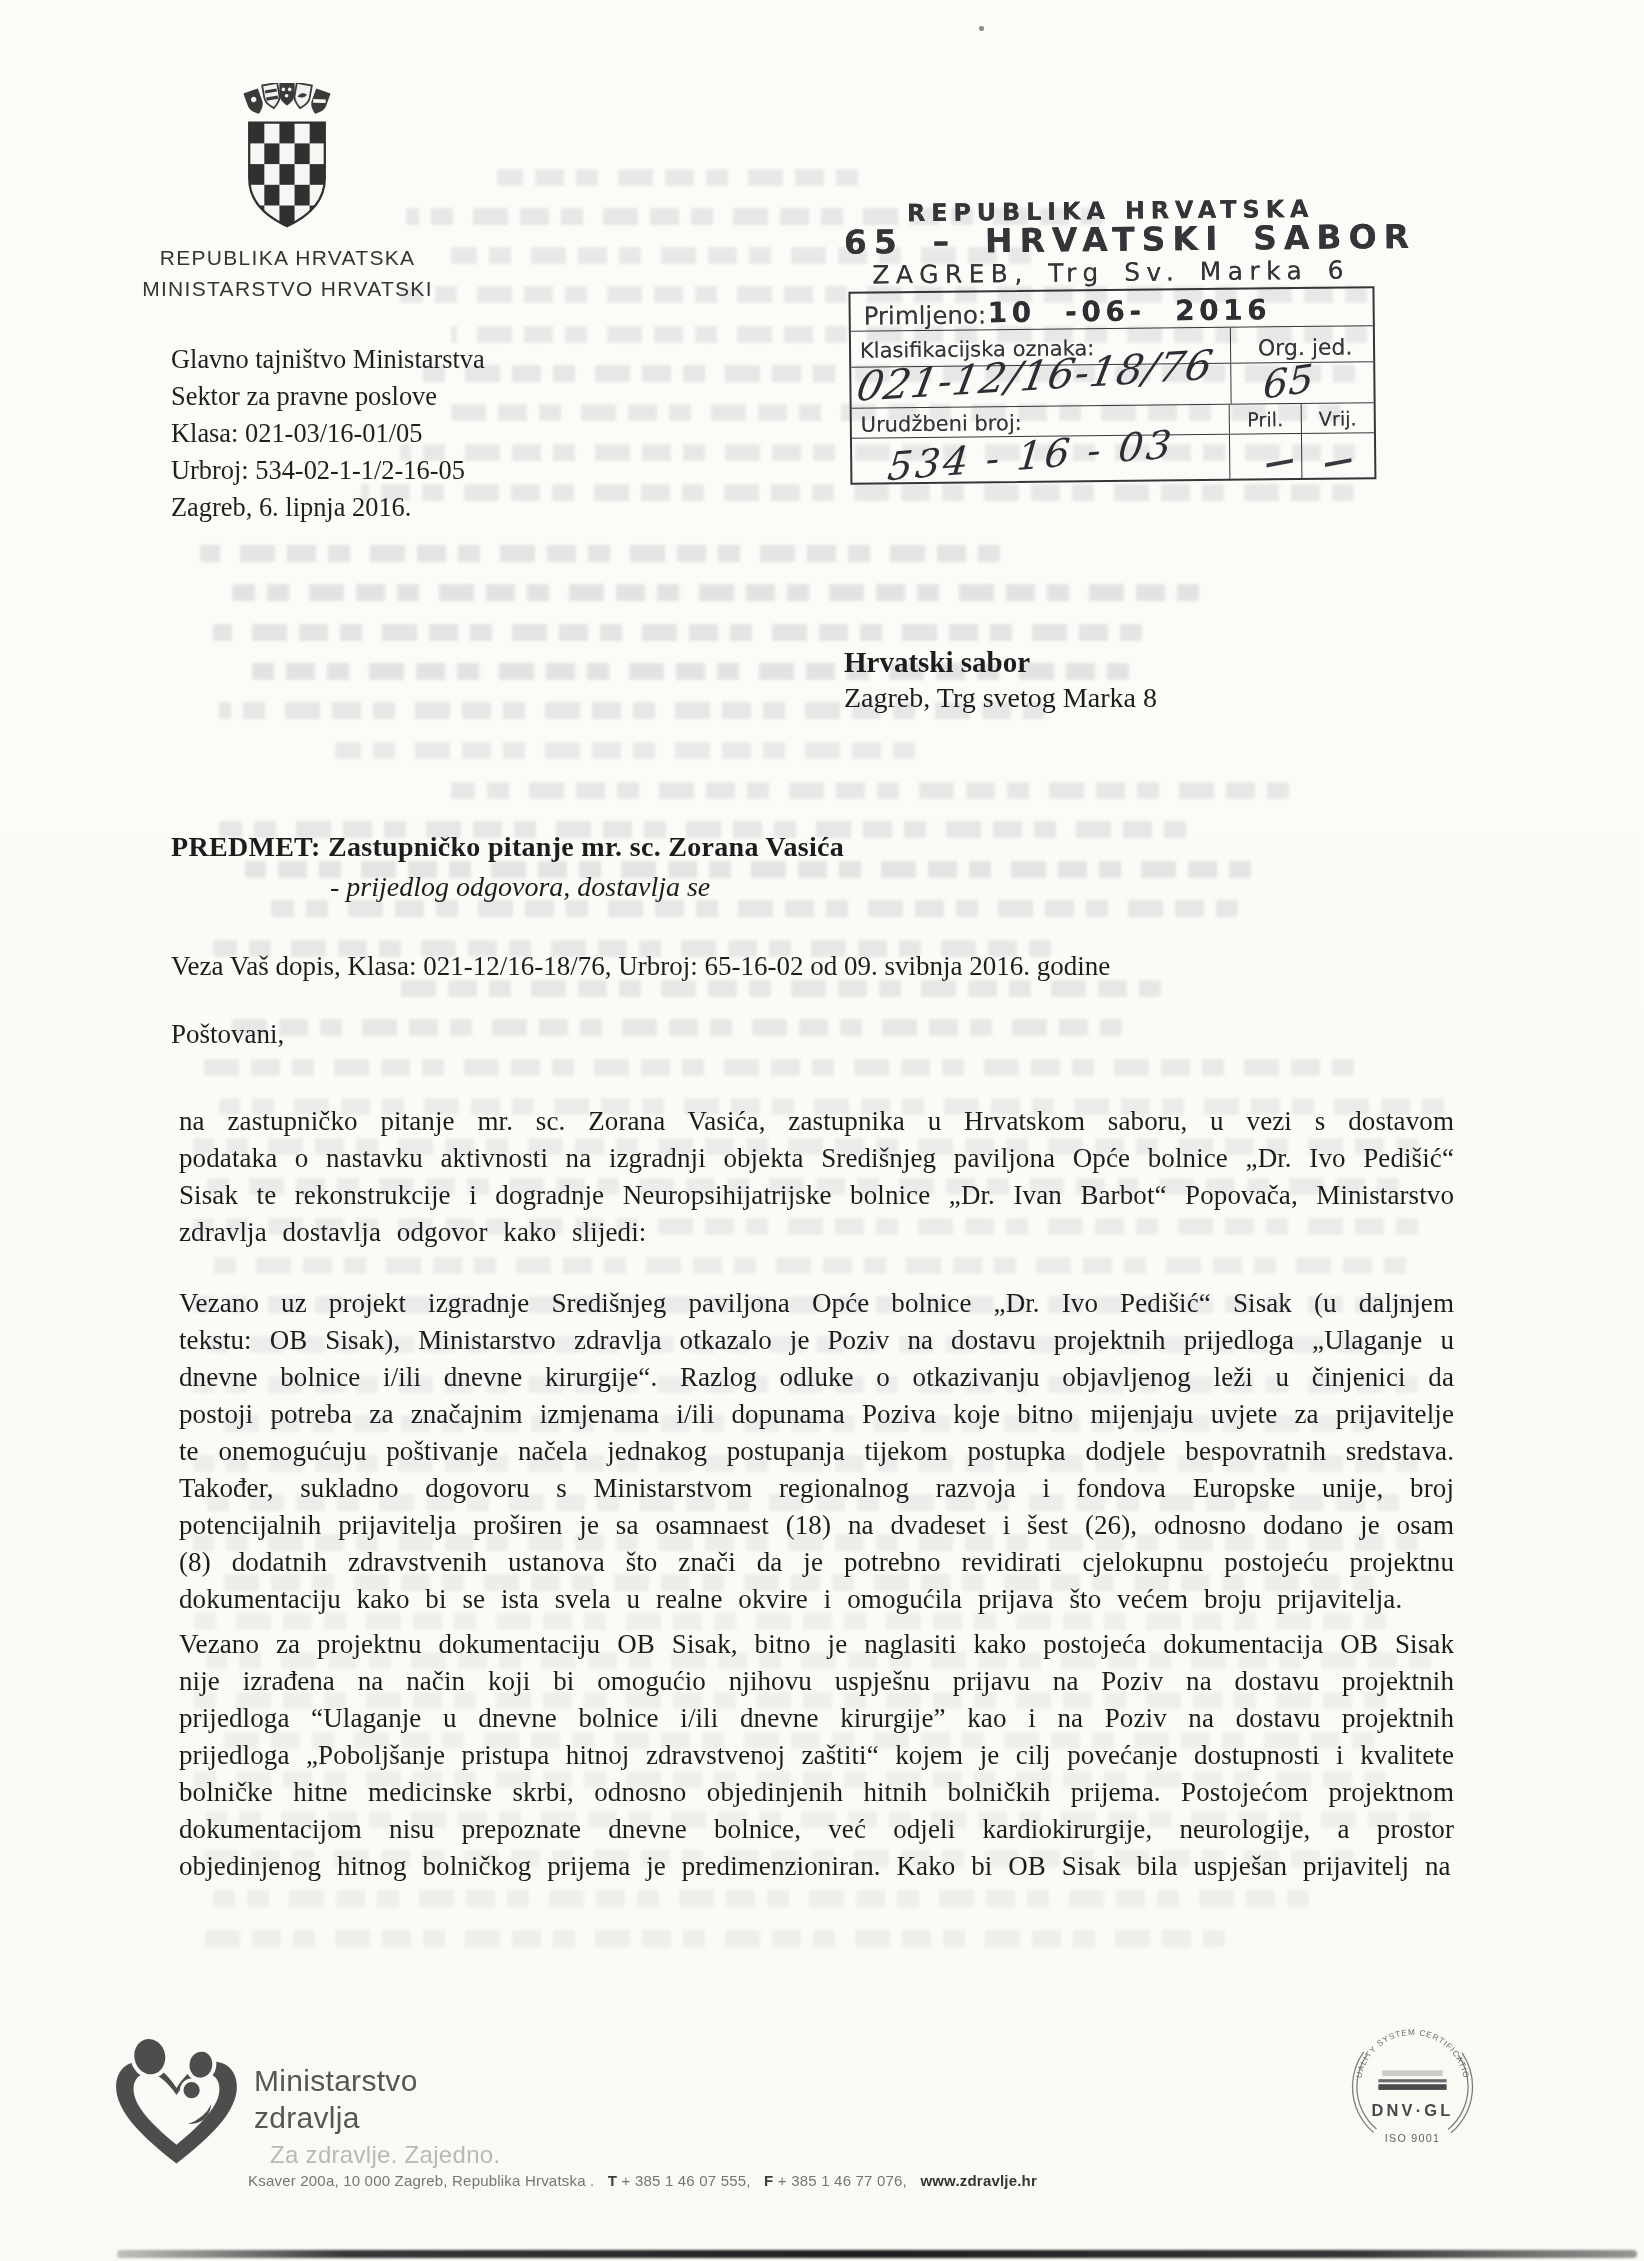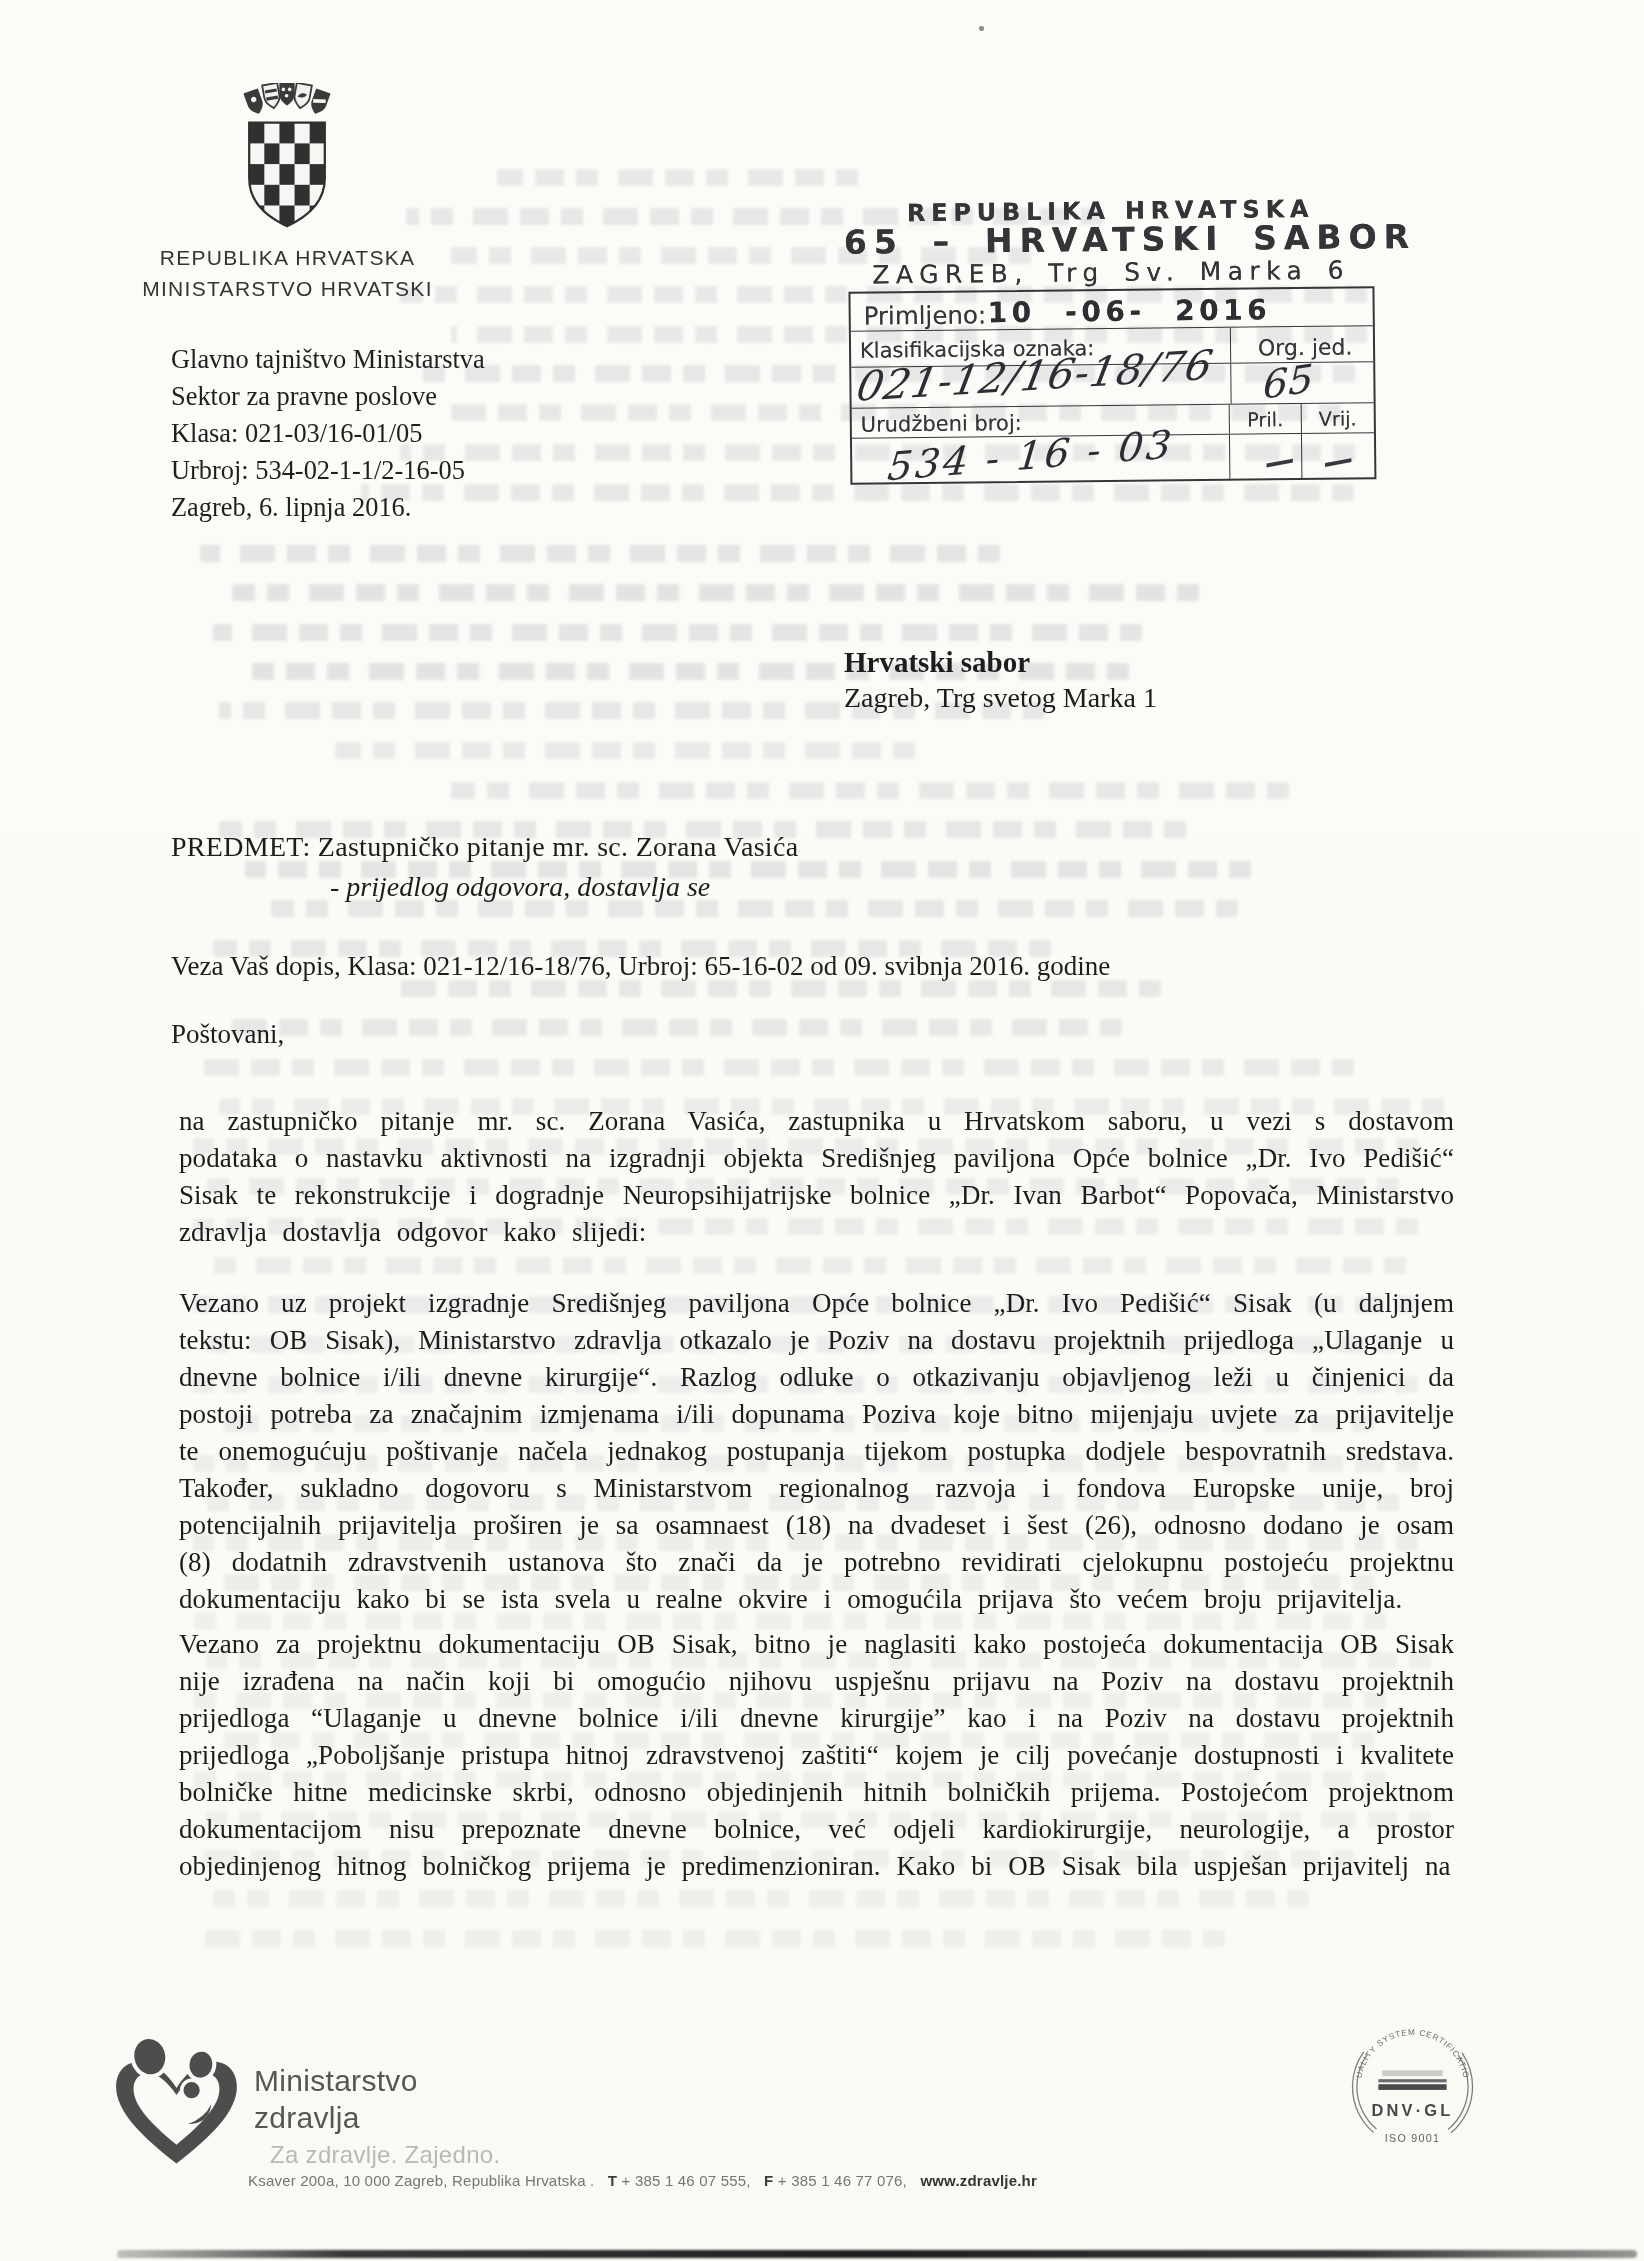--- a/index.html
+++ b/index.html
@@ -47,21 +47,21 @@
   .hw-klas{position:absolute;left:14px;top:159px;font-size:41px;letter-spacing:0.6px;
     transform:skewX(-14deg) rotate(-3deg);}
   .hw-org{position:absolute;left:418px;top:169px;font-size:39px;transform:skewX(-10deg) rotate(-8deg);}
   .hw-urb{position:absolute;left:43px;top:240px;font-size:39px;letter-spacing:2.6px;
     transform:skewX(-10deg) rotate(-4deg);}
   .hw-dash{display:block;margin-top:9px;text-align:center;font-size:30px;font-weight:700;
     transform:rotate(-10deg);font-style:italic;color:#2d2d36;}
   
   .recipient-name{position:absolute;left:844px;top:646px;font-weight:700;font-size:29px;}
   .recipient-addr{position:absolute;left:844px;top:682px;font-size:28px;}
-  .subject{position:absolute;left:171px;top:831px;font-weight:400;font-size:28px;letter-spacing:0.3px;}
+  .subject{position:absolute;left:171px;top:831px;font-weight:700;font-size:28px;letter-spacing:0.3px;}
   .subject-sub{position:absolute;left:330px;top:871px;font-style:italic;font-size:28px;}
   .reference{position:absolute;left:171px;top:951px;font-size:27px;}
   .salutation{position:absolute;left:171px;top:1019px;font-size:27px;}
   .body-text{position:absolute;left:171px;top:1095px;width:1291px;font-size:27px;line-height:37px;
     text-align:justify;word-spacing:9px;letter-spacing:0.1px;color:#1c1c1c;}
   .body-text p{margin:8px;}
   .body-text p.gap{margin-bottom:34px;}
   
   .flogo{position:absolute;left:101px;top:2033px;width:151px;height:147px;}
   .fsans{font-family:"Liberation Sans","DejaVu Sans",sans-serif;}
@@ -239,21 +239,21 @@
             </div>
         </div>
       </div>
 
       <div class="hw hw-klas">021-12/16-18/76</div>
       <div class="hw hw-org">65</div>
       <div class="hw hw-urb">534 - 16 - 03</div>
     </div>
 
     <div class="recipient-name">Hrvatski sabor</div>
-    <div class="recipient-addr">Zagreb, Trg svetog Marka 1</div>
+    <div class="recipient-addr">Zagreb, Trg svetog Marka 8</div>
 
     <div class="subject">PREDMET: Zastupničko pitanje mr. sc. Zorana Vasića</div>
     <div class="subject-sub">- prijedlog odgovora, dostavlja se</div>
     <div class="reference">Veza Vaš dopis, Klasa: 021-12/16-18/76, Urbroj: 65-16-02 od 09. svibnja 2016. godine</div>
 
     <div class="salutation">Poštovani,</div>
     <div class="body-text">
       <p class="gap">na zastupničko pitanje mr. sc. Zorana Vasića, zastupnika u Hrvatskom saboru, u vezi s dostavom podataka o nastavku aktivnosti na izgradnji objekta Središnjeg paviljona Opće bolnice „Dr. Ivo Pedišić“ Sisak te rekonstrukcije i dogradnje Neuropsihijatrijske bolnice „Dr. Ivan Barbot“ Popovača, Ministarstvo zdravlja dostavlja odgovor kako slijedi:</p>
       <p>Vezano uz projekt izgradnje Središnjeg paviljona Opće bolnice „Dr. Ivo Pedišić“ Sisak (u daljnjem tekstu: OB Sisak), Ministarstvo zdravlja otkazalo je Poziv na dostavu projektnih prijedloga „Ulaganje u dnevne bolnice i/ili dnevne kirurgije“. Razlog odluke o otkazivanju objavljenog leži u činjenici da postoji potreba za značajnim izmjenama i/ili dopunama Poziva koje bitno mijenjaju uvjete za prijavitelje te onemogućuju poštivanje načela jednakog postupanja tijekom postupka dodjele bespovratnih sredstava. Također, sukladno dogovoru s Ministarstvom regionalnog razvoja i fondova Europske unije, broj potencijalnih prijavitelja proširen je sa osamnaest (18) na dvadeset i šest (26), odnosno dodano je osam (8) dodatnih zdravstvenih ustanova što znači da je potrebno revidirati cjelokupnu postojeću projektnu dokumentaciju kako bi se ista svela u realne okvire i omogućila prijava što većem broju prijavitelja.</p>
       <p>Vezano za projektnu dokumentaciju OB Sisak, bitno je naglasiti kako postojeća dokumentacija OB Sisak nije izrađena na način koji bi omogućio njihovu uspješnu prijavu na Poziv na dostavu projektnih prijedloga “Ulaganje u dnevne bolnice i/ili dnevne kirurgije” kao i na Poziv na dostavu projektnih prijedloga „Poboljšanje pristupa hitnoj zdravstvenoj zaštiti“ kojem je cilj povećanje dostupnosti i kvalitete bolničke hitne medicinske skrbi, odnosno objedinjenih hitnih bolničkih prijema. Postojećom projektnom dokumentacijom nisu prepoznate dnevne bolnice, već odjeli kardiokirurgije, neurologije, a prostor objedinjenog hitnog bolničkog prijema je predimenzioniran. Kako bi OB Sisak bila uspješan prijavitelj na</p>

